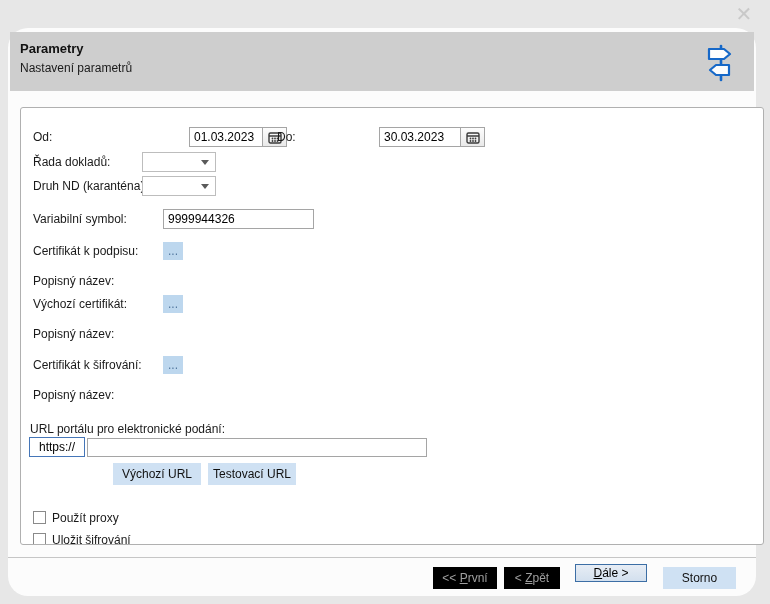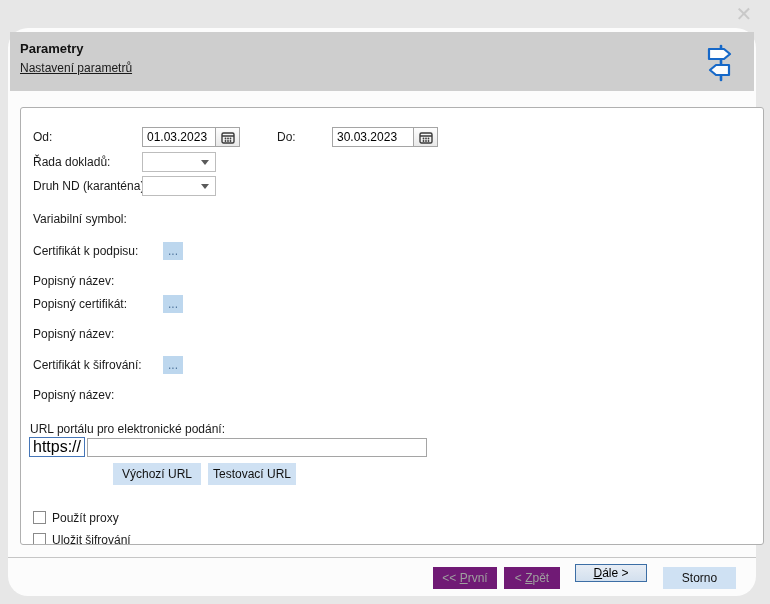--- a/index.html
+++ b/index.html
@@ -3,60 +3,60 @@
 <meta charset="utf-8">
 <style>
   * { margin:0; padding:0; box-sizing:border-box; }
   body { font-family:"Liberation Sans", sans-serif; }
   .screen { position:relative; width:770px; height:604px; background:#e7e7e7; overflow:hidden; }
   .close-x { position:absolute; left:731px; top:1px; width:26px; height:26px;
              color:#c9c9c9; font-size:20px; line-height:26px; text-align:center; cursor:default; }
   .dialog { position:absolute; left:8px; top:28px; width:748px; height:568px; background:#fcfcfc;border-radius:20px; }
   .header-band { position:absolute; left:2px; top:4px; width:744px; height:59px; background:#cecece; }
   .hb-title { position:absolute; left:10px; top:9px; font-size:13px; font-weight:bold; color:#111; }
-  .hb-sub   { position:absolute; left:10px; top:29px; font-size:12px; color:#1a1a1a;text-decoration:underline; }
+  .hb-sub   { position:absolute; left:10px; top:29px; font-size:12px; color:#1a1a1a; }
   .hb-icon  { position:absolute; right:16px; top:11px; }
 
   .panel { position:absolute; left:12px; top:79px; width:744px; height:438px;
            background:#ffffff; border:1px solid #b0b0b0; border-radius:3px; overflow:hidden; }
 
   .lbl { position:absolute; font-size:12px; color:#1a1a1a; white-space:nowrap; }
 
   .datefield { position:absolute; display:flex; width:98px; height:20px;
-               border:1px solid #a5a5a5; background:#fff; }
+               border:1px solid #a5a5a5; background:#fff;margin-left:47px; }
   .datefield input { flex:1; min-width:0; border:none; outline:none; font-family:"Liberation Sans",sans-serif;
                font-size:12px; padding:0 0 0 4px; color:#000; background:transparent; }
   .cal-btn { width:24px; height:100%; border-left:1px solid #a5a5a5;
              background:linear-gradient(#fdfdfd,#e9e9e9); display:flex; align-items:center; justify-content:center; cursor:pointer; }
 
   .combo { position:absolute; width:74px; height:20px; border:1px solid #bdbdbd; background:#fff; cursor:pointer; }
   .combo .arr { position:absolute; right:6px; top:7px; width:0; height:0;
                 border-left:4px solid transparent; border-right:4px solid transparent;
                 border-top:5px solid #5a5a5a; }
 
   .textinput { position:absolute; height:20px; border:1px solid #a5a5a5; background:#fff;
                font-family:"Liberation Sans",sans-serif; font-size:12px; padding:0 4px; color:#000; outline:none; }
 
   .browse-btn { position:absolute; width:20px; height:18px; background:#bdd7ee; border:none;
                 color:#52779e; font-size:12px; line-height:10px; text-align:center; cursor:pointer;
                 font-family:"Liberation Sans",sans-serif; }
 
   .https-box { position:absolute; width:56px; height:20px; border:1px solid #4576b8; background:#fff;
-               font-size:16px; color:#000; text-align:center; line-height:18px; }
+               font-size:12px; color:#000; text-align:center; line-height:18px; }
 
   .flat-btn { position:absolute; height:22px; background:#cfe1f3; border:none; color:#111;
               font-size:12px; font-family:"Liberation Sans",sans-serif; cursor:pointer; }
 
   .chk { position:absolute; width:13px; height:13px; border:1px solid #8a8a8a; background:#fff; cursor:pointer; }
 
   .sep { position:absolute; left:0; top:529px; width:748px; height:1px; background:#c6c6c6; }
 
   .nav-btn { position:absolute; height:22px; font-size:12px; font-family:"Liberation Sans",sans-serif;
              text-align:center; border:none; }
-  .nav-btn.disabled { background:#701a75; color:#9f9f9f; }
+  .nav-btn.disabled { background:#000000; color:#9f9f9f; }
   .nav-btn.default  { background:linear-gradient(#e7edf5,#d3e0ee); border:1px solid #3c6ea5; color:#000; height:18px; cursor:pointer; }
   .nav-btn.enabled  { background:#cfe1f3; color:#111; cursor:pointer; }
   .accel { text-decoration:underline; }
 </style>
 </head>
 <body>
 
 <div class="screen">
 
   <div class="close-x">✕</div>
@@ -116,26 +116,27 @@
         <span class="arr"></span>
       </div>
 
       <div class="lbl" style="left:12px;top:71px">Druh ND (karanténa):</div>
       <div class="combo" style="left:121px;top:68px">
         <span></span>
         <span class="arr"></span>
       </div>
 
       <div class="lbl" style="left:12px;top:104px">Variabilní symbol:</div>
+      <input class="textinput" style="left: 142px; top: 101px; width: 151px;" type="text" value="9999944326">
 
       <div class="lbl" style="left:12px;top:136px">Certifikát k podpisu:</div>
       <button class="browse-btn" style="left:142px;top:134px">...</button>
       <div class="lbl" style="left:12px;top:166px">Popisný název:</div>
 
-      <div class="lbl" style="left:12px;top:189px">Popisný certifikát:</div>
+      <div class="lbl" style="left:12px;top:189px">Výchozí certifikát:</div>
       <button class="browse-btn" style="left:142px;top:187px">...</button>
       <div class="lbl" style="left:12px;top:219px">Popisný název:</div>
 
       <div class="lbl" style="left:12px;top:250px">Certifikát k šifrování:</div>
       <button class="browse-btn" style="left:142px;top:248px">...</button>
       <div class="lbl" style="left:12px;top:280px">Popisný název:</div>
 
       <div class="lbl" style="left:9px;top:314px">URL portálu pro elektronické podání:</div>
       <div class="https-box" style="left:8px;top:329px">https://</div>
       <input class="textinput" style="left: 66px; top: 330px; width: 340px; height: 19px;" type="text" value="">

